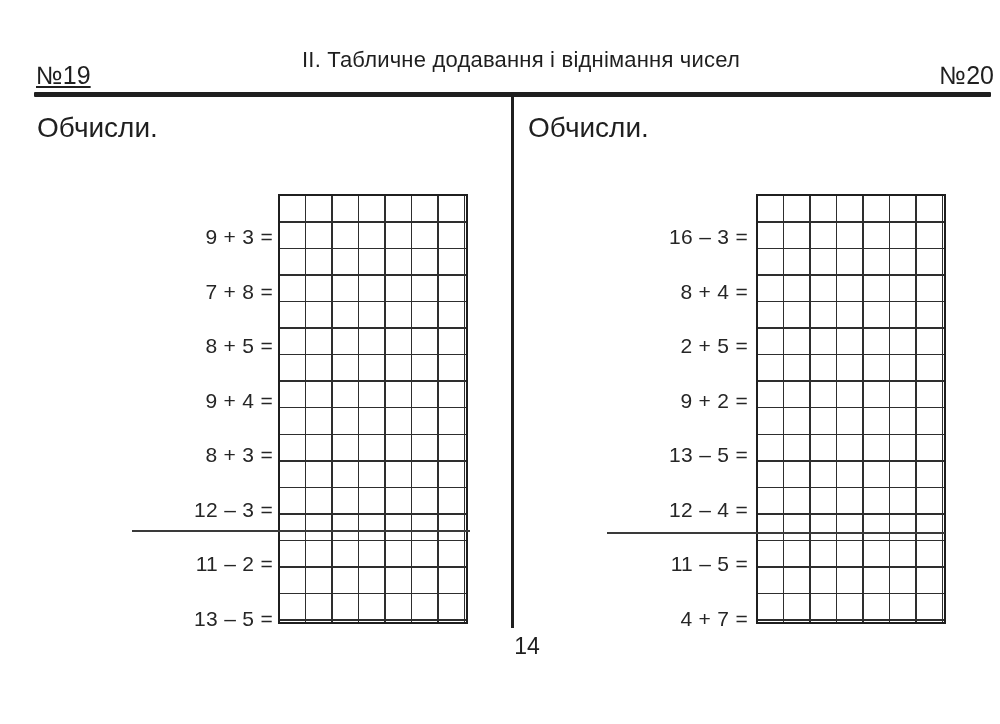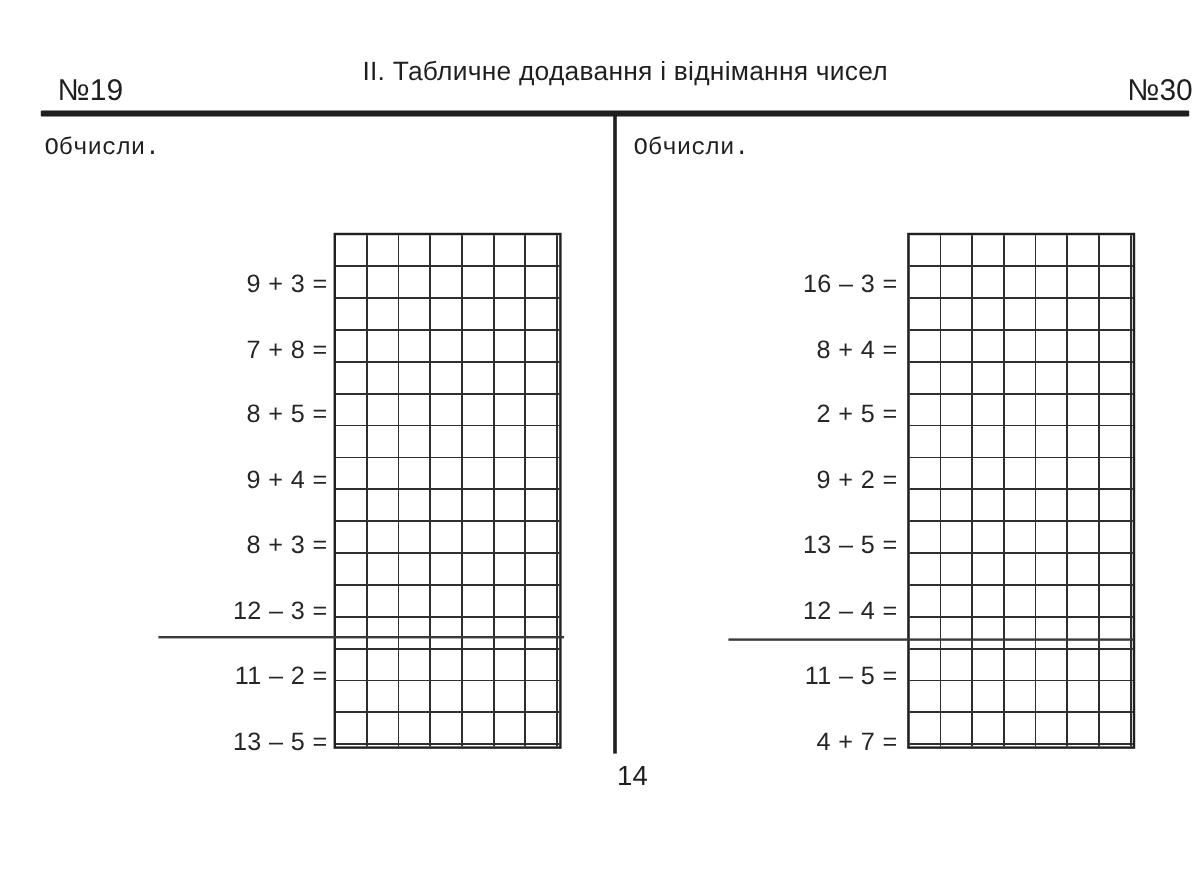--- a/index.html
+++ b/index.html
@@ -22,41 +22,40 @@
     letter-spacing: 0.2px;
     color: var(--ink, #1f1f1f);
   }
   .sheet-no {
     position: absolute;
     top: 61px;
     font-size: 25px;
     line-height: 28px;
     color: var(--ink, #1f1f1f);
   }
-  .sheet-no.left  { left: 48px; }
+  .sheet-no.left  { left: 36px; text-decoration: underline; }
   .sheet-no.right { right: 6px; }
   .header-rule {
     position: absolute;
     top: 92px; left: 34px;
     width: 957px; height: 4.5px;
     background: var(--ink, #1f1f1f);
     border-radius: 1px;
   }
   .column-divider {
     position: absolute;
     top: 96px; left: 511px;
     width: 3px; height: 532px;
     background: var(--ink, #1f1f1f);
   }
   .instruction {
     position: absolute;
     top: 112px;
-    font-size: 20px;
+    font-size: 28px;
     color: var(--ink, #1f1f1f);
-    font-family: Liberation Mono, monospace;
   }
   .instruction.left  { left: 37px; }
   .instruction.right { left: 528px; }
   .answer-grid {
     position: absolute;
     width: 190px; height: 430px;
     box-sizing: border-box;
     border: 2.5px solid var(--ink, #1f1f1f);
     background-image:
       repeating-linear-gradient(to right,
@@ -106,21 +105,21 @@
   }
 </style>
 </head>
 <body>
 
 <div class="page">
 
   <div class="chapter-title">ІІ. Табличне додавання і віднімання чисел</div>
 
   <div class="sheet-no left">№19</div>
-  <div class="sheet-no right">№30</div>
+  <div class="sheet-no right">№20</div>
 
   <div class="header-rule"></div>
   <div class="column-divider"></div>
 
   <div class="instruction left">Обчисли.</div>
   <div class="instruction right">Обчисли.</div>
 
   <div class="answer-grid left"></div>
   <div class="answer-grid right"></div>
 

